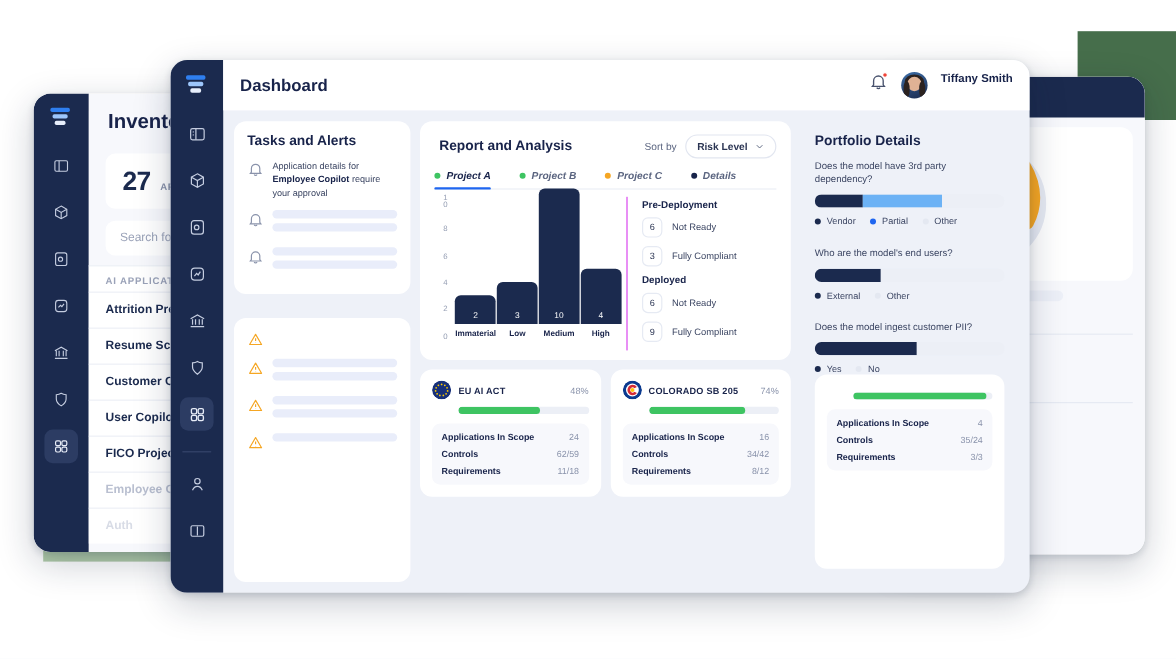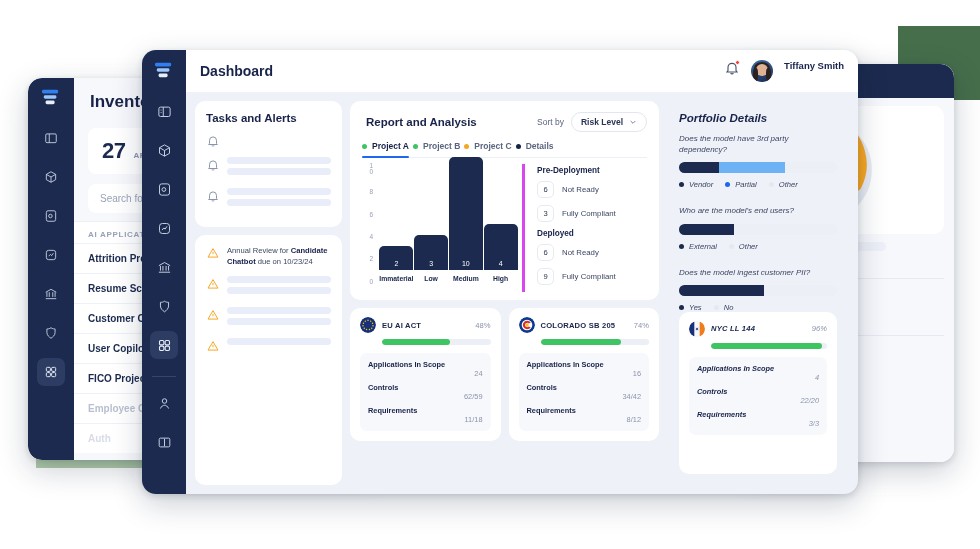--- a/index.html
+++ b/index.html
@@ -78,81 +78,81 @@
   .avatar .hair { position:absolute; left:3px; top:2px; width:16px; height:12px; border-radius:50% 50% 40% 40%; background:#2b2220; }
   .avatar .hair2 { position:absolute; left:2px; top:8px; width:5px; height:13px; border-radius:40%; background:#2b2220; }
   .avatar .hair3 { position:absolute; right:2px; top:8px; width:5px; height:13px; border-radius:40%; background:#2b2220; }
   .uname { font-size: 9.5px; font-weight: 700; color:#18234a; }
 
   .m-content { flex:1; display:flex; gap: 8px; padding: 9px; min-height:0; }
 
   .panel { background:#fff; border-radius: 10px; }
 
   
-  .col-tasks { width: 147px; display:flex; flex-direction:column; gap:8px; }
+  .col-tasks { width: 147px; display:flex; flex-direction:column; gap:20px; }
   .tasks-top { padding: 11px 11px 8px; flex: 0 0 auto; }
   .tasks-bottom { padding: 10px 11px; flex:1; min-height:0; overflow:hidden; }
   .sec-title { font-size: 11.5px; font-weight: 700; color:#18234a; margin-bottom: 9px; }
   .alert { display:flex; gap: 7px; margin-bottom: 9px; }
   .alert .ico { flex: 0 0 14px; width:14px; height:14px; margin-top:1px; }
   .alert .txt { font-size: 7.6px; line-height: 1.45; color:#3c4663; }
   .alert .txt b { color:#18234a; }
   .skel { background:#e9edfa; border-radius: 4px; height: 7px; margin-bottom: 4px; }
   .skel.w100 { width: 100%; }
 
   
   .col-report { flex:1; display:flex; flex-direction:column; gap:8px; min-width:0; }
   .report-card { padding: 11px 12px 8px; }
   .rep-head { display:flex; align-items:center; }
   .sortby { margin-left:auto; display:flex; align-items:center; gap:7px; }
   .sortby .lbl { font-size: 8.5px; color:#5b6580; }
   .sel { border:1px solid #e2e6f0; border-radius: 999px; padding: 4px 9px; font-size: 8.5px; font-weight:600; color:#2b3553; display:flex; align-items:center; gap:6px; }
-  .tabs { display:flex; gap: 4px; margin-top: 9px; border-bottom: 1px solid #eceff6; }
+  .tabs { display:flex; gap: 24px; margin-top: 9px; border-bottom: 1px solid #eceff6; font-style: italic; }
   .tab { font-size: 8.5px; font-weight: 700; color:#5b6580; padding-bottom: 6px; display:flex; align-items:center; gap:5px; position:relative; }
   .tab.active { color:#18234a; }
   .tab.active::after { content:''; position:absolute; left:0; right:0; bottom:-1px; height:2px; background:#1f66f0; border-radius:2px; }
   .dot { width:5px; height:5px; border-radius:50%; }
 
   .appsrow { display:flex; align-items:center; margin-top: 9px; }
   .appslbl { font-size: 10px; font-weight: 700; color:#18234a; }
   .golink { margin-left:auto; font-size: 8px; color:#1f66f0; font-weight:600; }
 
   .chartarea { display:flex; margin-top: 6px; }
   .chart { flex:1; display:flex; min-width:0; }
   .yaxis { width: 13px; position:relative; height: 118px; }
   .yaxis span { position:absolute; right:2px; font-size: 6.5px; color:#97a0b5; transform: translateY(-50%); }
   .bars { flex:1; display:flex; align-items:flex-end; justify-content:space-around; height:118px; border-bottom:0; padding: 0 4px; }
   .barcol { display:flex; flex-direction:column; align-items:center; width: 20%; }
   .bar { width: 34px; background:#1b2a4e; border-radius: 5px 5px 0 0; display:flex; align-items:flex-end; justify-content:center; }
   .bar span { font-size: 7px; color:#fff; margin-bottom: 3px; }
   .xlbl { font-size: 6.8px; font-weight:700; color:#18234a; margin-top: 5px; }
 
-  .statcol { width: 125px; border-left: 3px solid #d946ef; padding-left: 12px; }
+  .statcol { width: 125px; border-left: 1px solid #d946ef; padding-left: 12px; }
   .stat-h { font-size: 8.2px; font-weight:700; color:#18234a; margin: 2px 0 6px; }
   .stat-row { display:flex; align-items:center; gap:8px; margin-bottom: 7px; }
   .stat-num { width: 17px; height: 17px; border:1px solid #e6eaf3; border-radius: 5px; font-size: 7.6px; display:flex; align-items:center; justify-content:center; color:#2b3553; }
   .stat-lbl { font-size: 7.8px; color:#3c4663; }
 
   
   .regrow { display:flex; gap: 8px; flex: 0 0 auto; }
   .regcard { flex:1; background:#fff; border-radius:10px; padding: 9px 10px 10px; }
   .reghead { display:flex; align-items:center; gap:6px; }
   .flag { width:16px; height:16px; border-radius:50%; flex:0 0 16px; overflow:hidden; position:relative; }
   .regname { font-size: 7.6px; font-weight:700; color:#18234a; letter-spacing:.2px; }
   .regpct { margin-left:auto; font-size: 7.6px; color:#8a93ab; }
   .progress { height:6px; background:#eceff6; border-radius:999px; margin: 6px 0 0 22px; overflow:hidden; }
   .progress i { display:block; height:100%; background:#3ec462; border-radius:999px; }
   .regbody { background:#f7f8fc; border-radius: 7px; margin-top: 8px; padding: 7px 8px; }
-  .regline { display:flex; font-size: 7.4px; margin-bottom: 5px; flex-direction: column; }
+  .regline { display:flex; font-size: 7.4px; margin-bottom: 5px; }
   .regline:last-child { margin-bottom:0; }
   .regline .k { font-weight:700; color:#18234a; }
   .regline .v { margin-left:auto; color:#8a93ab; }
 
   
-  .col-portfolio { width: 182px; padding: 11px 12px; font-style: italic; }
+  .col-portfolio { width: 182px; padding: 11px 12px; }
   .q { font-size: 8px; color:#3c4663; line-height:1.4; margin-bottom: 7px; }
   .stackbar { height:11px; border-radius: 999px; background:#eceff6; display:flex; overflow:hidden; }
   .stackbar i { display:block; height:100%; }
   .legend { display:flex; gap: 12px; margin: 7px 0 16px; }
   .leg { display:flex; align-items:center; gap:5px; font-size: 7.6px; color:#3c4663; }
 </style>
 </head>
 <body>
 
 <div class="green-block" id="green-right"></div>
@@ -341,20 +341,23 @@
         <div class="panel tasks-top">
           <div class="sec-title">Tasks and Alerts</div>
 
           <div class="alert">
             <span class="ico">
               <svg width="14" height="14" viewBox="0 0 24 24" fill="none" stroke="#8a93ab" stroke-width="1.7">
                   <path d="M18 16v-5a6 6 0 10-12 0v5l-1.5 2h15L18 16z"></path>
                   <path d="M10 19.5a2.2 2.2 0 004 0"></path>
                 </svg>
             </span>
+            <div class="txt">
+              <span>Application details for </span><b>Employee Copilot</b><span> require your approval</span>
+            </div>
           </div>
 
           <div class="alert">
             <span class="ico">
               <svg width="14" height="14" viewBox="0 0 24 24" fill="none" stroke="#8a93ab" stroke-width="1.7">
                   <path d="M18 16v-5a6 6 0 10-12 0v5l-1.5 2h15L18 16z"></path>
                   <path d="M10 19.5a2.2 2.2 0 004 0"></path>
                 </svg>
             </span>
             <div style="flex:1">
@@ -378,23 +381,20 @@
         </div>
 
         <div class="panel tasks-bottom">
           <div class="alert">
             <span class="ico">
               <svg width="14" height="14" viewBox="0 0 24 24" fill="none" stroke="#f5a623" stroke-width="1.7">
                   <path d="M12 4.5l8.5 14.5h-17L12 4.5z" stroke-linejoin="round"></path>
                   <path d="M12 10v4M12 16.6v.2"></path>
                 </svg>
             </span>
-            <div class="txt">
-              <span>Annual Review for </span><b>Candidate Chatbot</b><span> due on 10/23/24</span>
-            </div>
           </div>
 
           <div class="alert">
             <span class="ico">
               <svg width="14" height="14" viewBox="0 0 24 24" fill="none" stroke="#f5a623" stroke-width="1.7">
                   <path d="M12 4.5l8.5 14.5h-17L12 4.5z" stroke-linejoin="round"></path>
                   <path d="M12 10v4M12 16.6v.2"></path>
                 </svg>
             </span>
             <div style="flex:1">
@@ -655,44 +655,31 @@
                 <span>Yes</span>
               </span>
             <span class="leg">
                 <i class="dot" style="background:#e4e8f1;display:block;width:5px;height:5px;border-radius:50%"></i>
                 <span>No</span>
               </span>
           </div>
         </div>
 
         <div class="regcard" style="margin-top:auto">
-          <div class="reghead">
-            <span class="flag">
-              <svg width="16" height="16" viewBox="0 0 24 24">
-                  <circle cx="12" cy="12" r="12" fill="#f5f7fb"></circle>
-                  <path d="M0 12a12 12 0 0 1 8-11.3v22.6A12 12 0 0 1 0 12z" fill="#17307a"></path>
-                  <path d="M24 12a12 12 0 0 0-8-11.3v22.6A12 12 0 0 0 24 12z" fill="#f07d1a"></path>
-                  <circle cx="12" cy="12" r="3.4" fill="#dfe6f2"></circle>
-                  <circle cx="12" cy="12" r="1.5" fill="#17307a"></circle>
-                </svg>
-            </span>
-            <span class="regname">NYC LL 144</span>
-            <span class="regpct">96%</span>
-          </div>
           <div class="progress">
               <i style="width:96%"></i>
             </div>
           <div class="regbody">
             <div class="regline">
                 <span class="k">Applications In Scope</span>
                 <span class="v">4</span>
               </div>
             <div class="regline">
                 <span class="k">Controls</span>
-                <span class="v">22/20</span>
+                <span class="v">35/24</span>
               </div>
             <div class="regline">
                 <span class="k">Requirements</span>
                 <span class="v">3/3</span>
               </div>
           </div>
         </div>
       </div>
 
     </div>

